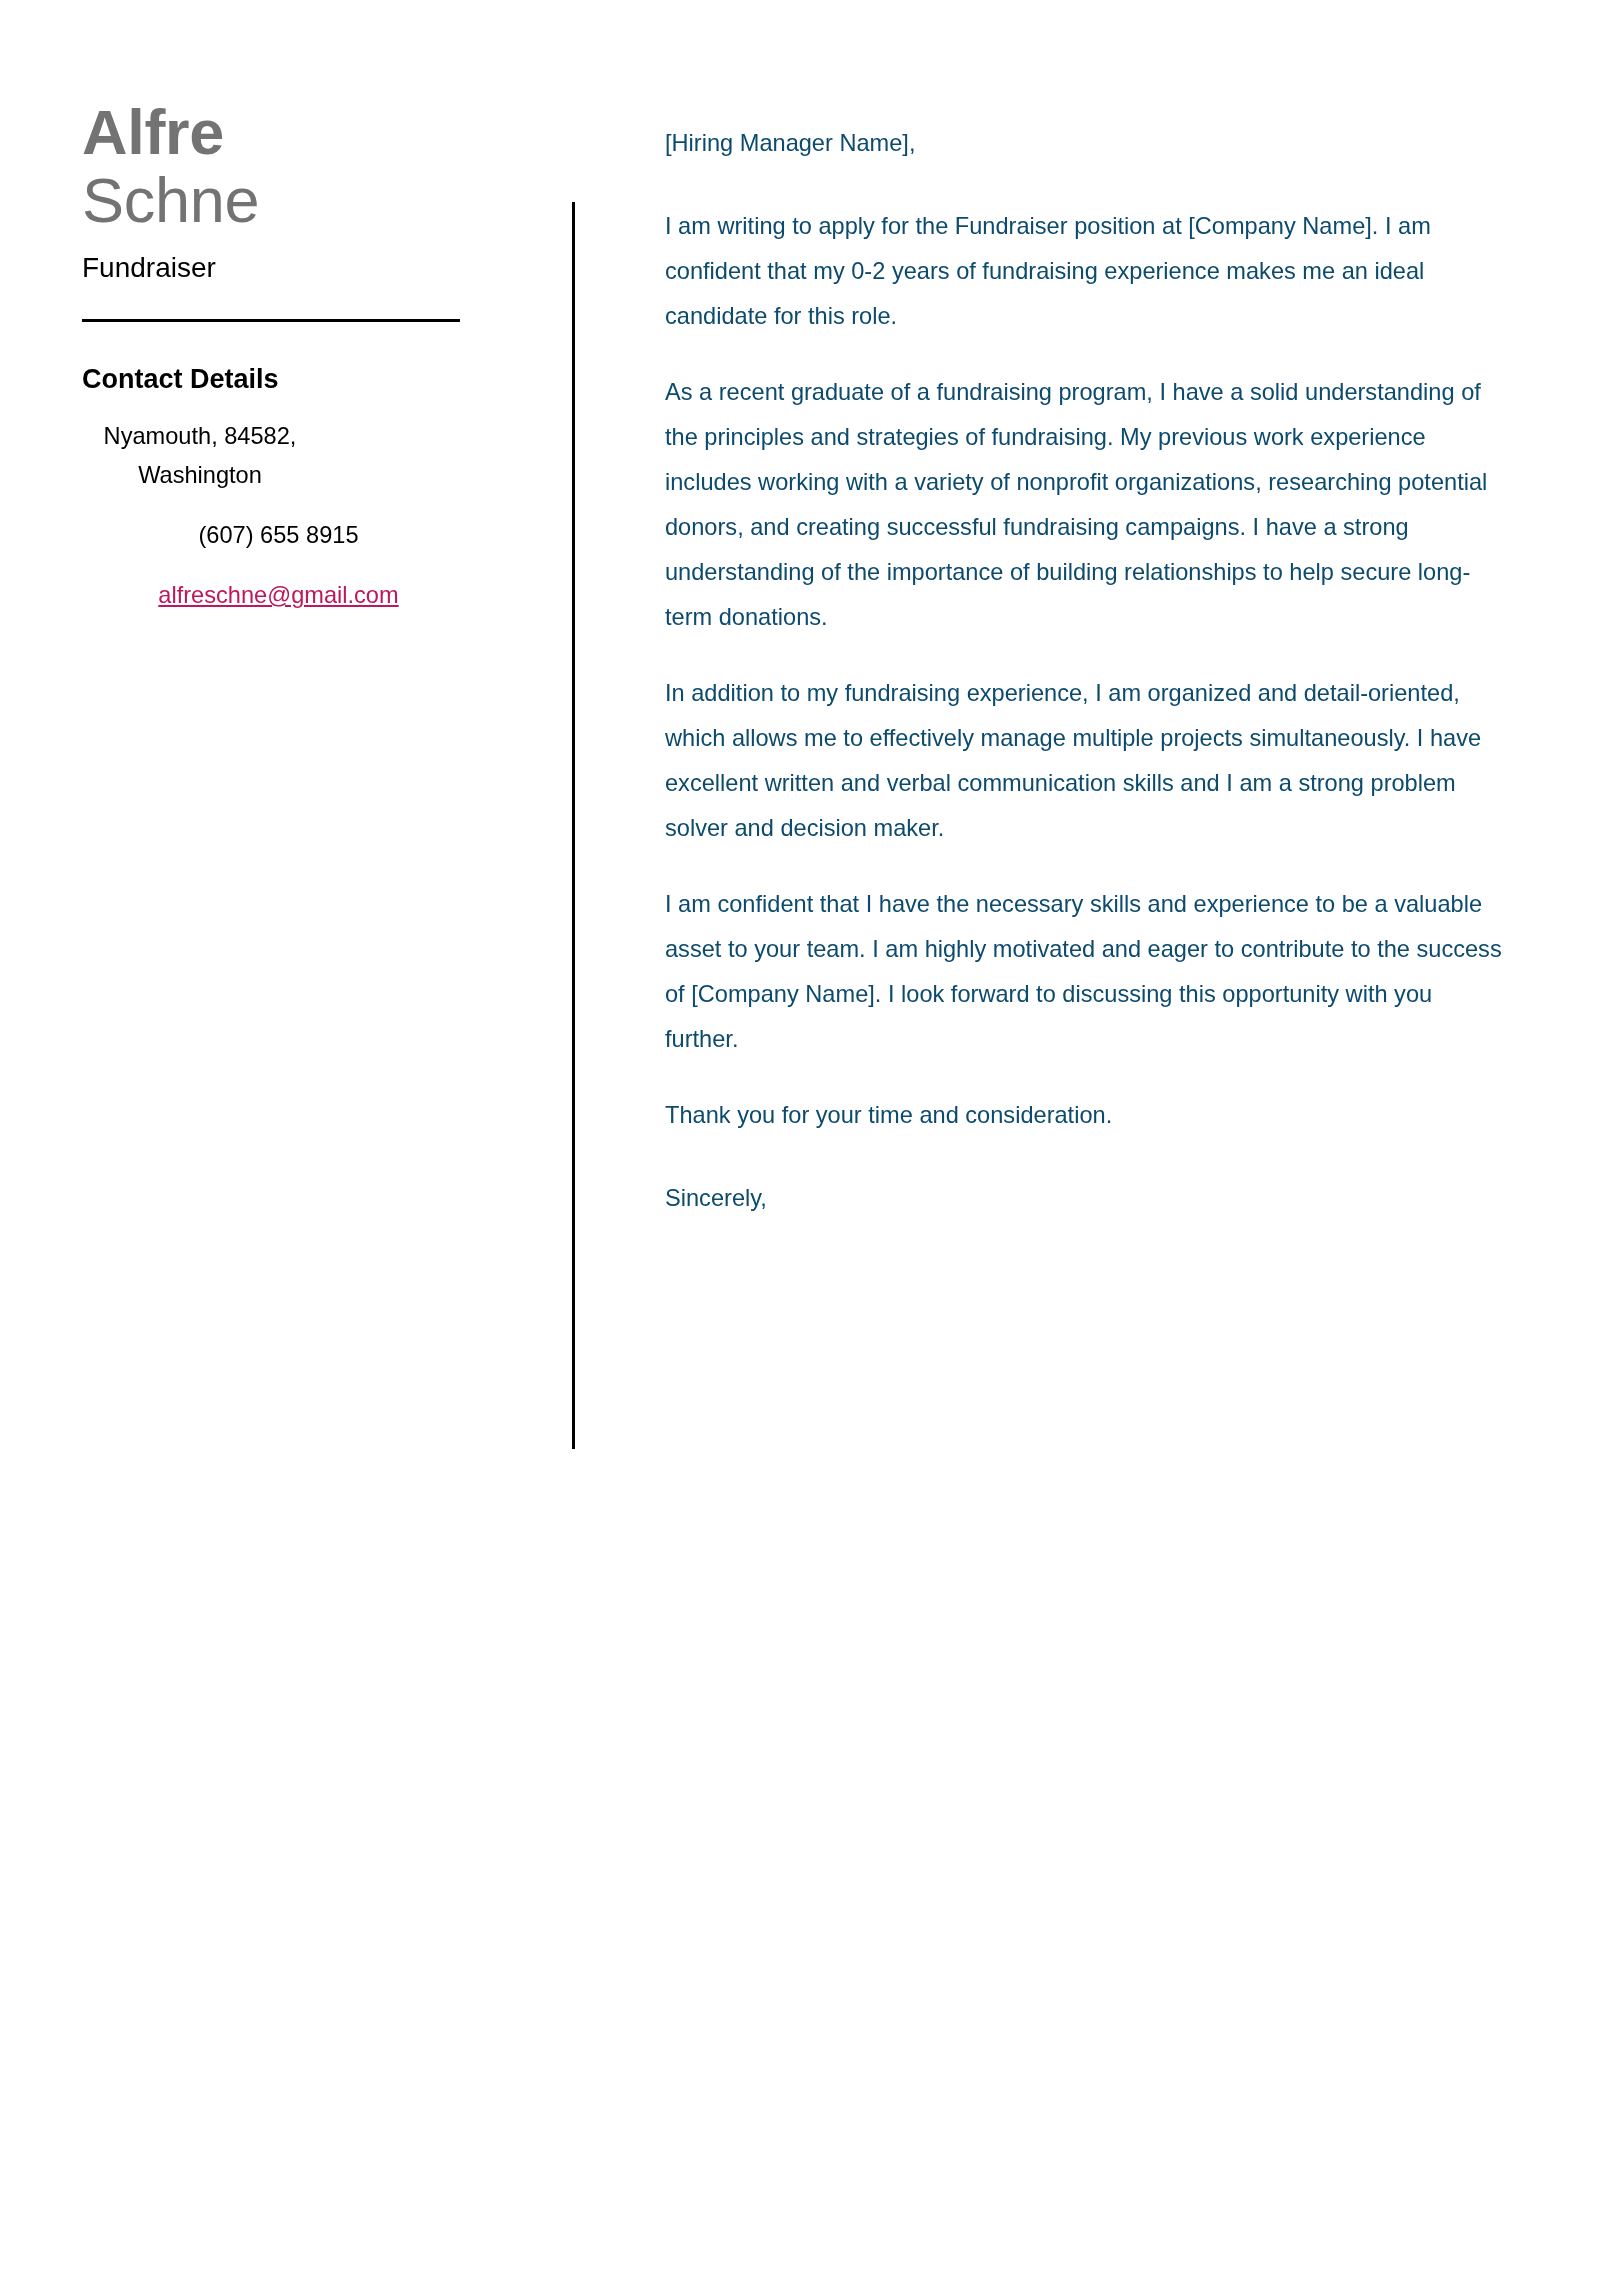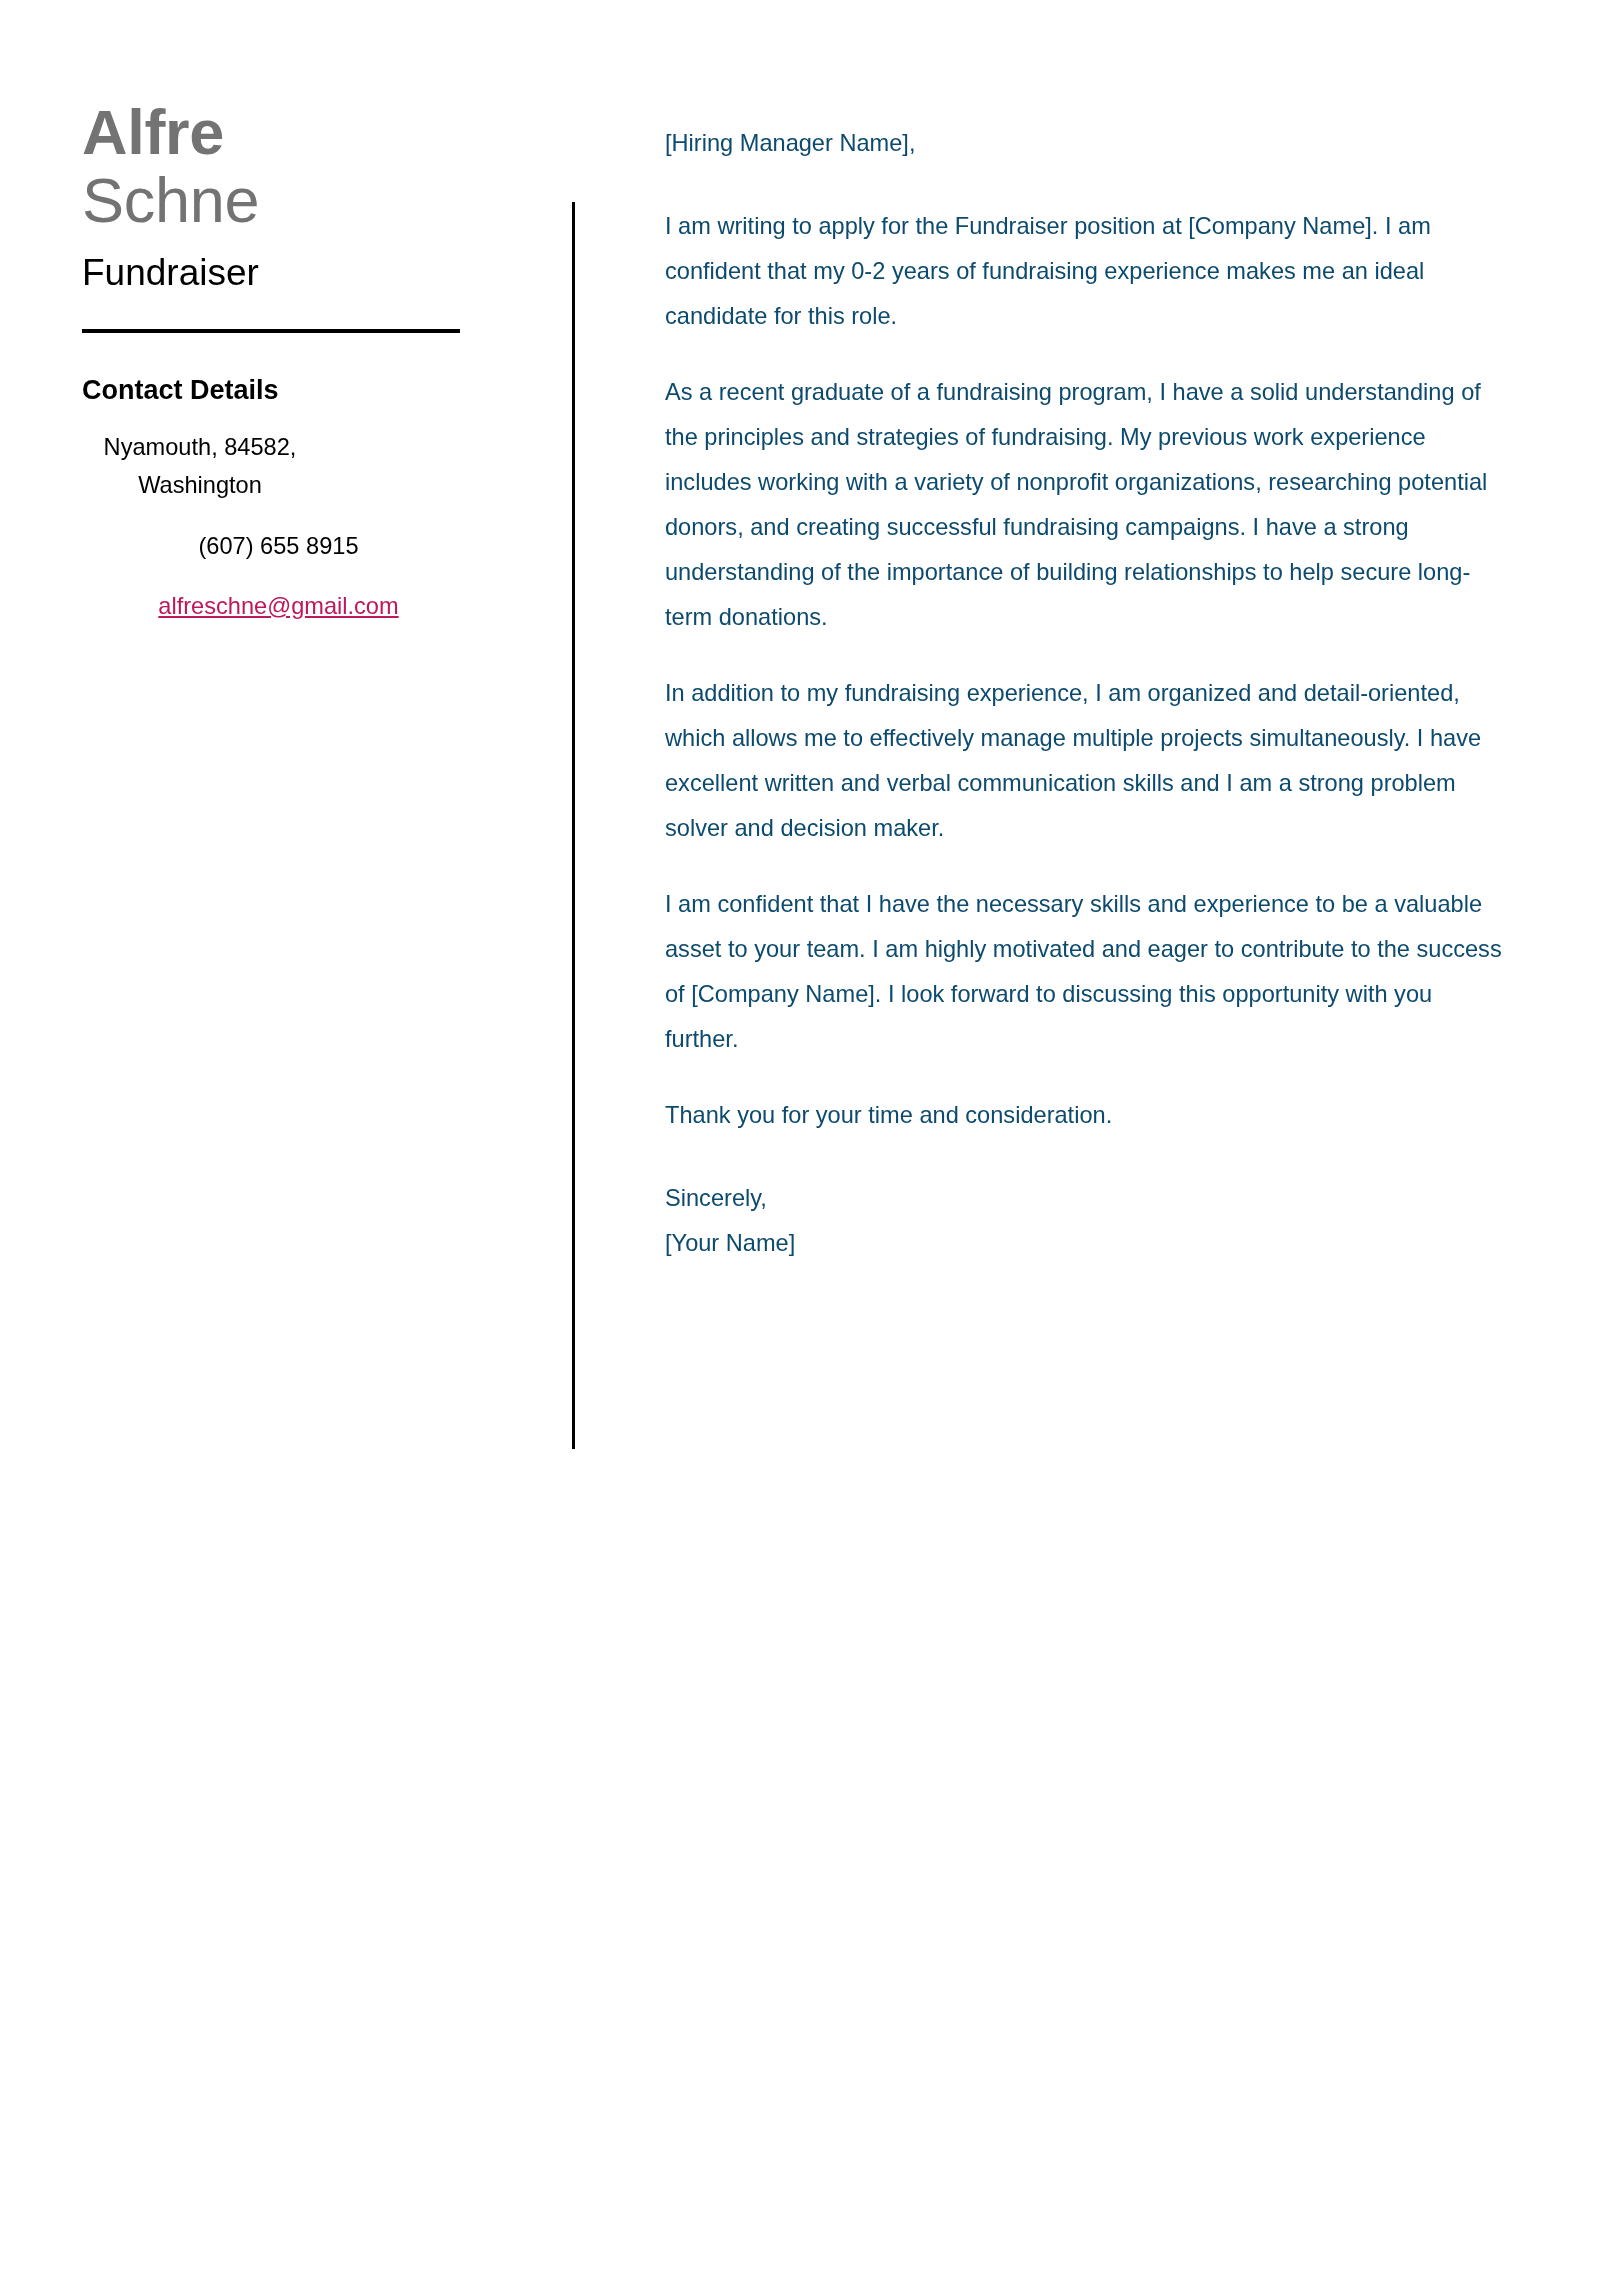--- a/index.html
+++ b/index.html
@@ -46,21 +46,21 @@
     font-weight: 700;
   }
 
   .name-last {
     font-weight: 400;
   }
 
   .job-title {
     display: block;
     margin-top: 17px;
-    font-size: 37px;
+    font-size: 28px;
     font-weight: 400;
     line-height: 1.2;
     color: #000000;
   }
 
   .sidebar-rule {
     width: 378px;
     height: 3.3px;
     background: #000000;
     margin-top: 34px;
@@ -181,19 +181,18 @@
     <p>As a recent graduate of a fundraising program, I have a solid understanding of the principles and strategies of fundraising. My previous work experience includes working with a variety of nonprofit organizations, researching potential donors, and creating successful fundraising campaigns. I have a strong understanding of the importance of building relationships to help secure long-term donations.</p>
 
     <p>In addition to my fundraising experience, I am organized and detail-oriented, which allows me to effectively manage multiple projects simultaneously. I have excellent written and verbal communication skills and I am a strong problem solver and decision maker.</p>
 
     <p>I am confident that I have the necessary skills and experience to be a valuable asset to your team. I am highly motivated and eager to contribute to the success of [Company Name]. I look forward to discussing this opportunity with you further.</p>
 
     <p class="thanks">Thank you for your time and consideration.</p>
 
     <p class="sign-off">
       <span>Sincerely,</span>
-      <span>[Your Name]</span>
     </p>
 
   </div>
 
 </div>
 
 
 </body></html>

